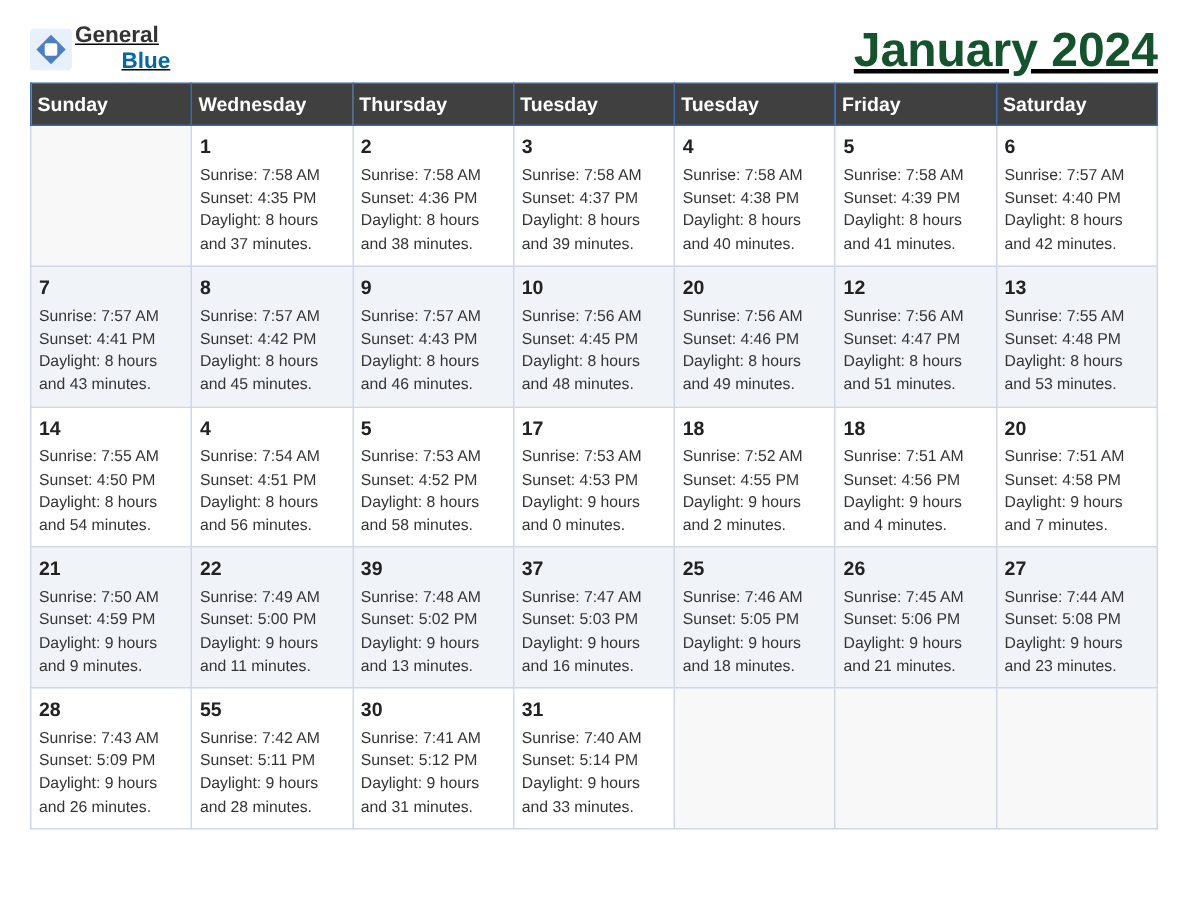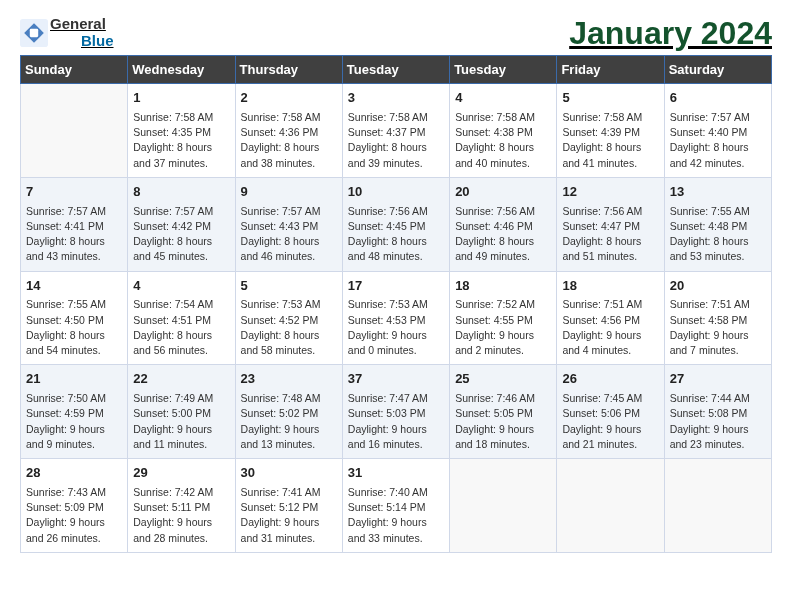--- a/index.html
+++ b/index.html
@@ -217,21 +217,21 @@
         <tr>
           <td>
             <span class="day-num">21</span>
             <div class="day-info">Sunrise: 7:50 AM<br>Sunset: 4:59 PM<br>Daylight: 9 hours<br>and 9 minutes.</div>
           </td>
           <td>
             <span class="day-num">22</span>
             <div class="day-info">Sunrise: 7:49 AM<br>Sunset: 5:00 PM<br>Daylight: 9 hours<br>and 11 minutes.</div>
           </td>
           <td>
-            <span class="day-num">23</span>
+            <span class="day-num">39</span>
             <div class="day-info">Sunrise: 7:48 AM<br>Sunset: 5:02 PM<br>Daylight: 9 hours<br>and 13 minutes.</div>
           </td>
           <td>
             <span class="day-num">37</span>
             <div class="day-info">Sunrise: 7:47 AM<br>Sunset: 5:03 PM<br>Daylight: 9 hours<br>and 16 minutes.</div>
           </td>
           <td>
             <span class="day-num">25</span>
             <div class="day-info">Sunrise: 7:46 AM<br>Sunset: 5:05 PM<br>Daylight: 9 hours<br>and 18 minutes.</div>
           </td>
@@ -243,21 +243,21 @@
             <span class="day-num">27</span>
             <div class="day-info">Sunrise: 7:44 AM<br>Sunset: 5:08 PM<br>Daylight: 9 hours<br>and 23 minutes.</div>
           </td>
         </tr>
         <tr>
           <td>
             <span class="day-num">28</span>
             <div class="day-info">Sunrise: 7:43 AM<br>Sunset: 5:09 PM<br>Daylight: 9 hours<br>and 26 minutes.</div>
           </td>
           <td>
-            <span class="day-num">29</span>
+            <span class="day-num">55</span>
             <div class="day-info">Sunrise: 7:42 AM<br>Sunset: 5:11 PM<br>Daylight: 9 hours<br>and 28 minutes.</div>
           </td>
           <td>
             <span class="day-num">30</span>
             <div class="day-info">Sunrise: 7:41 AM<br>Sunset: 5:12 PM<br>Daylight: 9 hours<br>and 31 minutes.</div>
           </td>
           <td>
             <span class="day-num">31</span>
             <div class="day-info">Sunrise: 7:40 AM<br>Sunset: 5:14 PM<br>Daylight: 9 hours<br>and 33 minutes.</div>
           </td>

